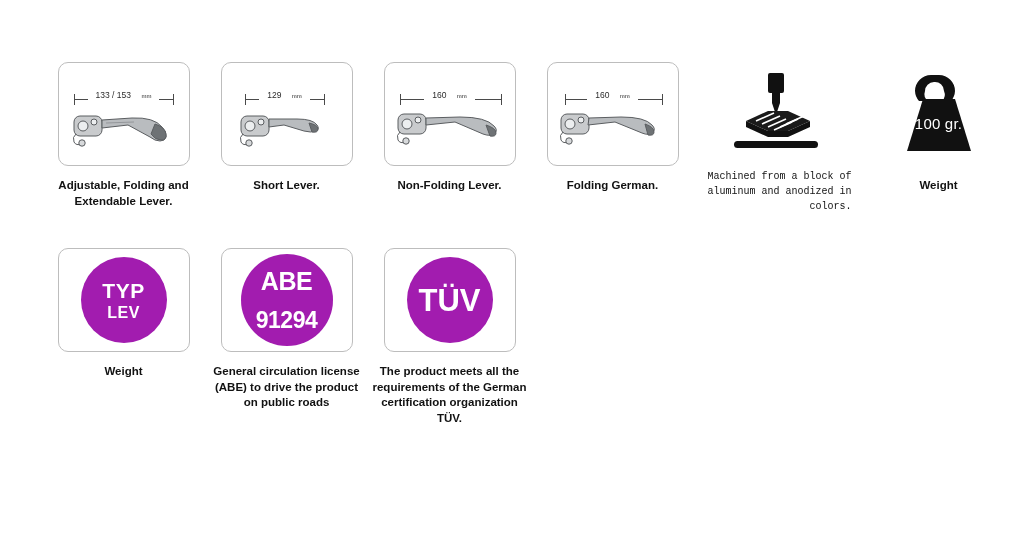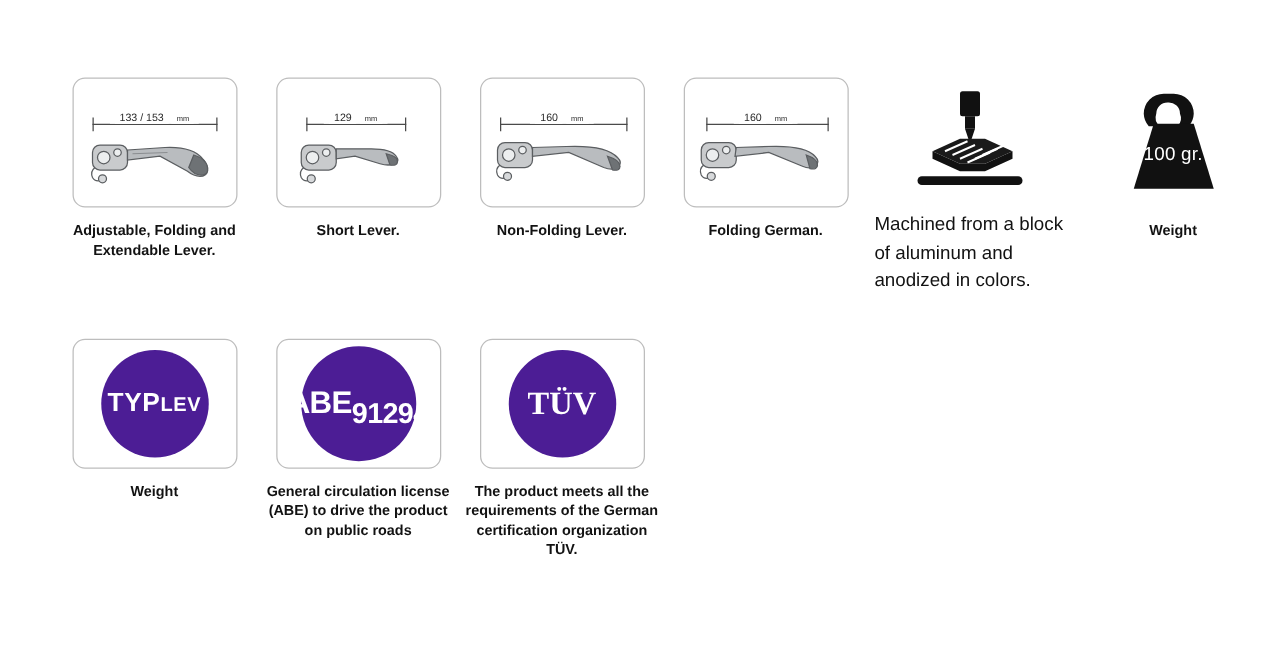--- a/index.html
+++ b/index.html
@@ -54,26 +54,27 @@
     margin-top: 12px;
     font-size: 11.5px;
     font-weight: bold;
     line-height: 1.35;
     text-align: center;
     width: 146px;
     color: #121212;
   }
   .subcaption {
     margin-top: 3px;
-    font-size: 15px;
+    font-size: 10px;
     font-weight: normal;
     line-height: 1.5;
-    text-align: left;
+    text-align: right;
     width: 152px;
     color: #121212;
+    font-family: Liberation Mono, monospace;
   }
 
   
   .lever-wrap {
     position: relative;
     width: 124px;
     height: 96px;
   }
   .dimline {
     position: absolute;
@@ -143,23 +144,24 @@
     font-size: 15px;
     font-weight: normal;
     letter-spacing: .2px;
   }
 
   
   .badge {
     width: 86px;
     height: 86px;
     border-radius: 50%;
-    background: #4c1d95;
+    background: #a21caf;
     color: #ffffff;
     display: flex;
+    flex-direction: column;
     align-items: center;
     justify-content: center;
     line-height: 1;
   }
   .badge.big { width: 92px; height: 92px; }
   .badge .l1 {
     font-size: 21px;
     font-weight: bold;
     letter-spacing: .5px;
   }
@@ -175,24 +177,23 @@
     font-weight: bold;
     letter-spacing: -0.5px;
   }
   .badge .abe2 {
     font-size: 23px;
     font-weight: bold;
     margin-top: 15px;
     letter-spacing: -0.5px;
   }
   .badge .tuv {
-    font-size: 26px;
+    font-size: 31px;
     font-weight: bold;
     letter-spacing: 0px;
-    font-family: Liberation Serif, serif;
   }
   .cap-wide { width: 160px; }
 </style>
 </head>
 <body>
 
 <div class="sheet">
 
   <div class="grid-row row1">
 

